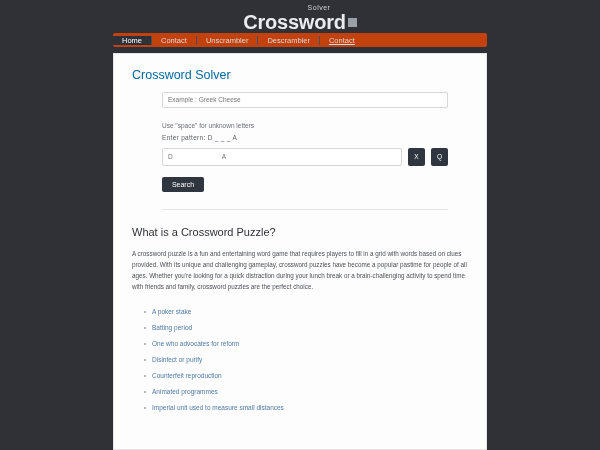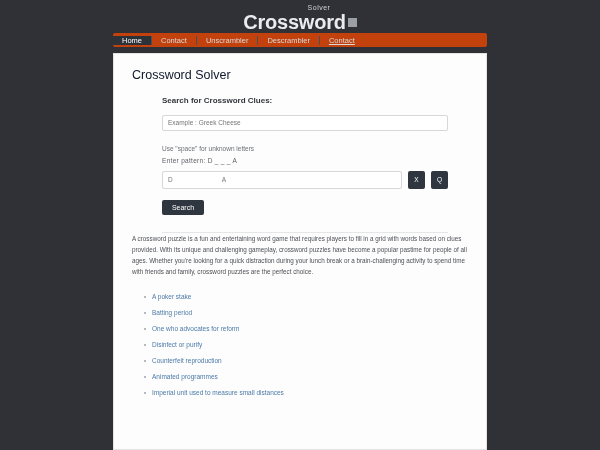--- a/index.html
+++ b/index.html
@@ -77,22 +77,22 @@
     width: 374px; height: 397px;
     background: #fdfdfd;
     border: 1px solid #e3e3e3;
     overflow: hidden;
   }
   .panel-inner { padding: 14px 18px 0 18px; }
 
   h1.page-title {
     font-size: 12.5px;
     font-weight: normal;
-    color: #0f172a;
-    margin: 0 0 14px 0;
+    color: #0369a1;
+    margin: 0 0 6px 0;
   }
 
   .form-area { padding-left: 30px; padding-right: 20px; }
 
   .field-label {
     font-size: 8px;
     font-weight: bold;
     color: #33363b;
     margin: 0 0 6px 0;
   }
@@ -231,39 +231,39 @@
     <div class="nav-item">Contact</div>
   </nav>
 
   <main class="panel">
     <div class="panel-inner">
 
       <h1 class="page-title">Crossword Solver</h1>
 
       <div class="form-area">
 
-        <div class="field-label">Search for Crossword Clues:</div>
         <input class="input-text" type="text" placeholder="Example : Greek Cheese" style="">
 
         <div class="gap-14"></div>
 
         <div class="hint">Use "space" for unknown letters</div>
         <div class="pattern-line">Enter pattern: D _ _ _ A</div>
 
         <div class="pattern-row">
           <input class="pattern-input" type="text" placeholder="D  _  _  _  A" style="">
           <button class="sq-btn">X</button>
           <button class="sq-btn">Q</button>
         </div>
 
         <button class="search-btn">Search</button>
 
         <hr class="divider">
       </div>
 
+      <h2 class="section-title">What is a Crossword Puzzle?</h2>
       <p class="body-text">A crossword puzzle is a fun and entertaining word game that requires players to fill in a grid with words based on clues provided. With its unique and challenging gameplay, crossword puzzles have become a popular pastime for people of all ages. Whether you're looking for a quick distraction during your lunch break or a brain-challenging activity to spend time with friends and family, crossword puzzles are the perfect choice.</p>
 
       <ul class="clue-list">
         <li>A poker stake</li>
         <li>Batting period</li>
         <li>One who advocates for reform</li>
         <li>Disinfect or purify</li>
         <li>Counterfeit reproduction</li>
         <li>Animated programmes</li>
         <li>Imperial unit used to measure small distances</li>

